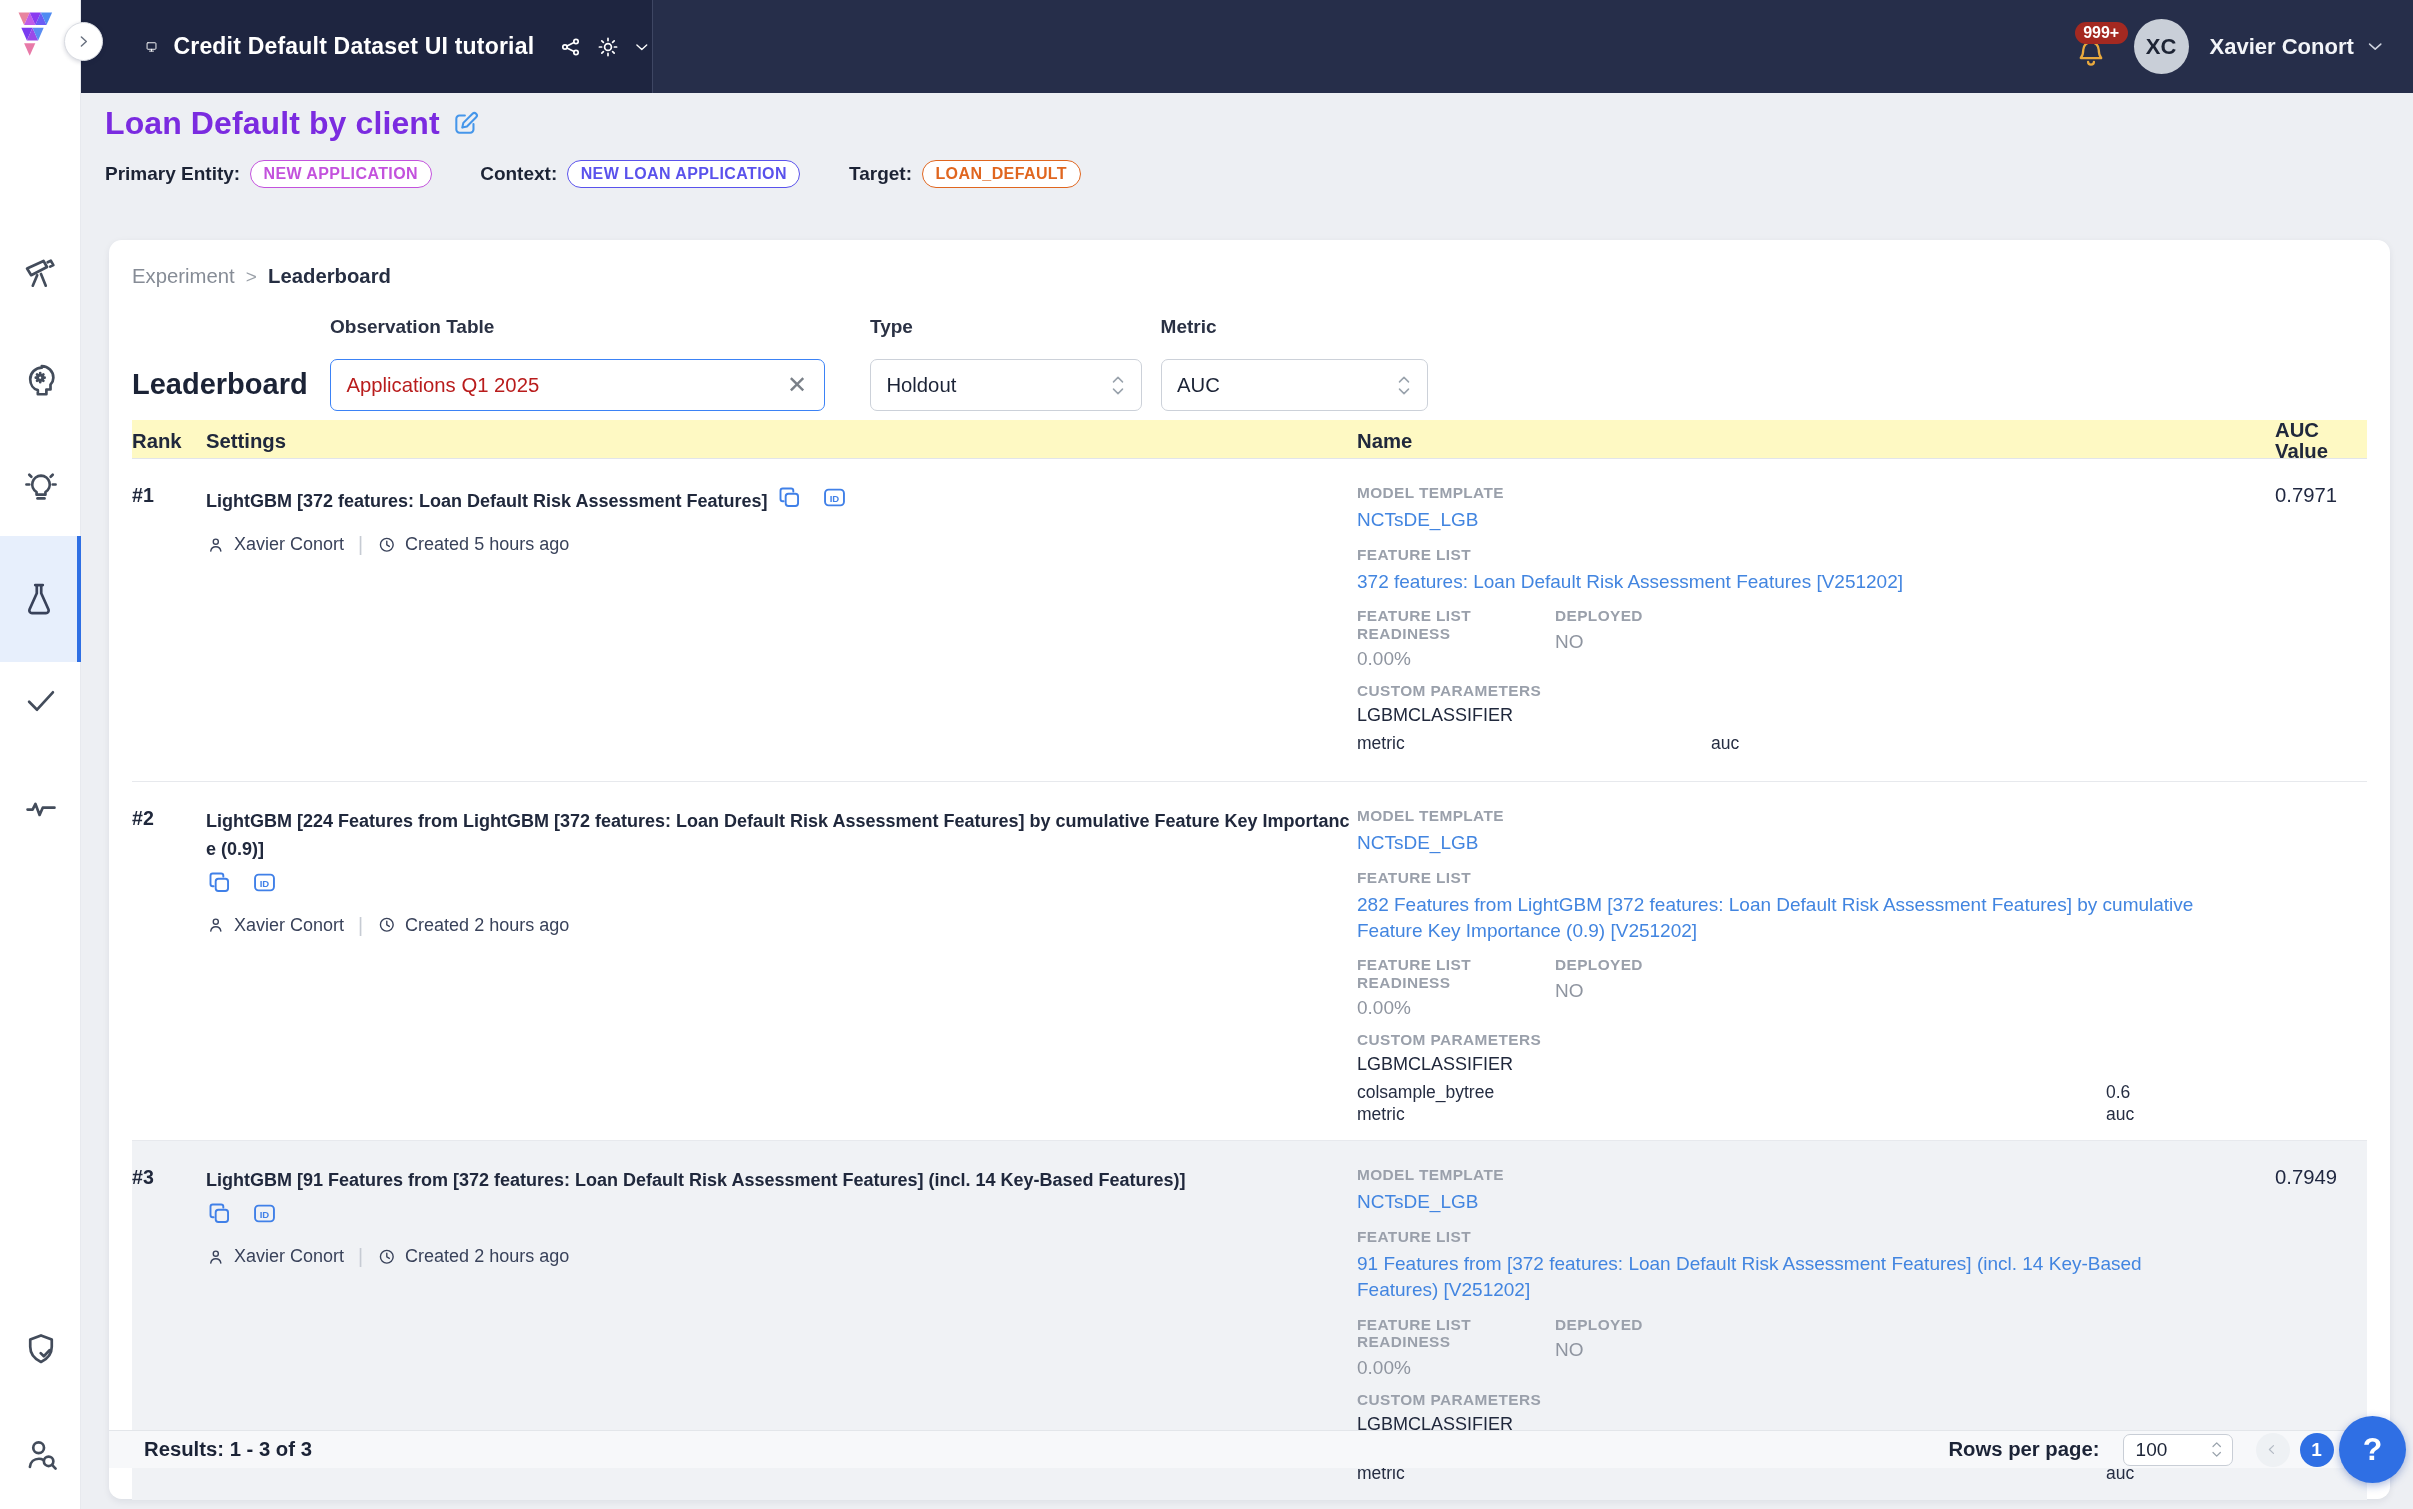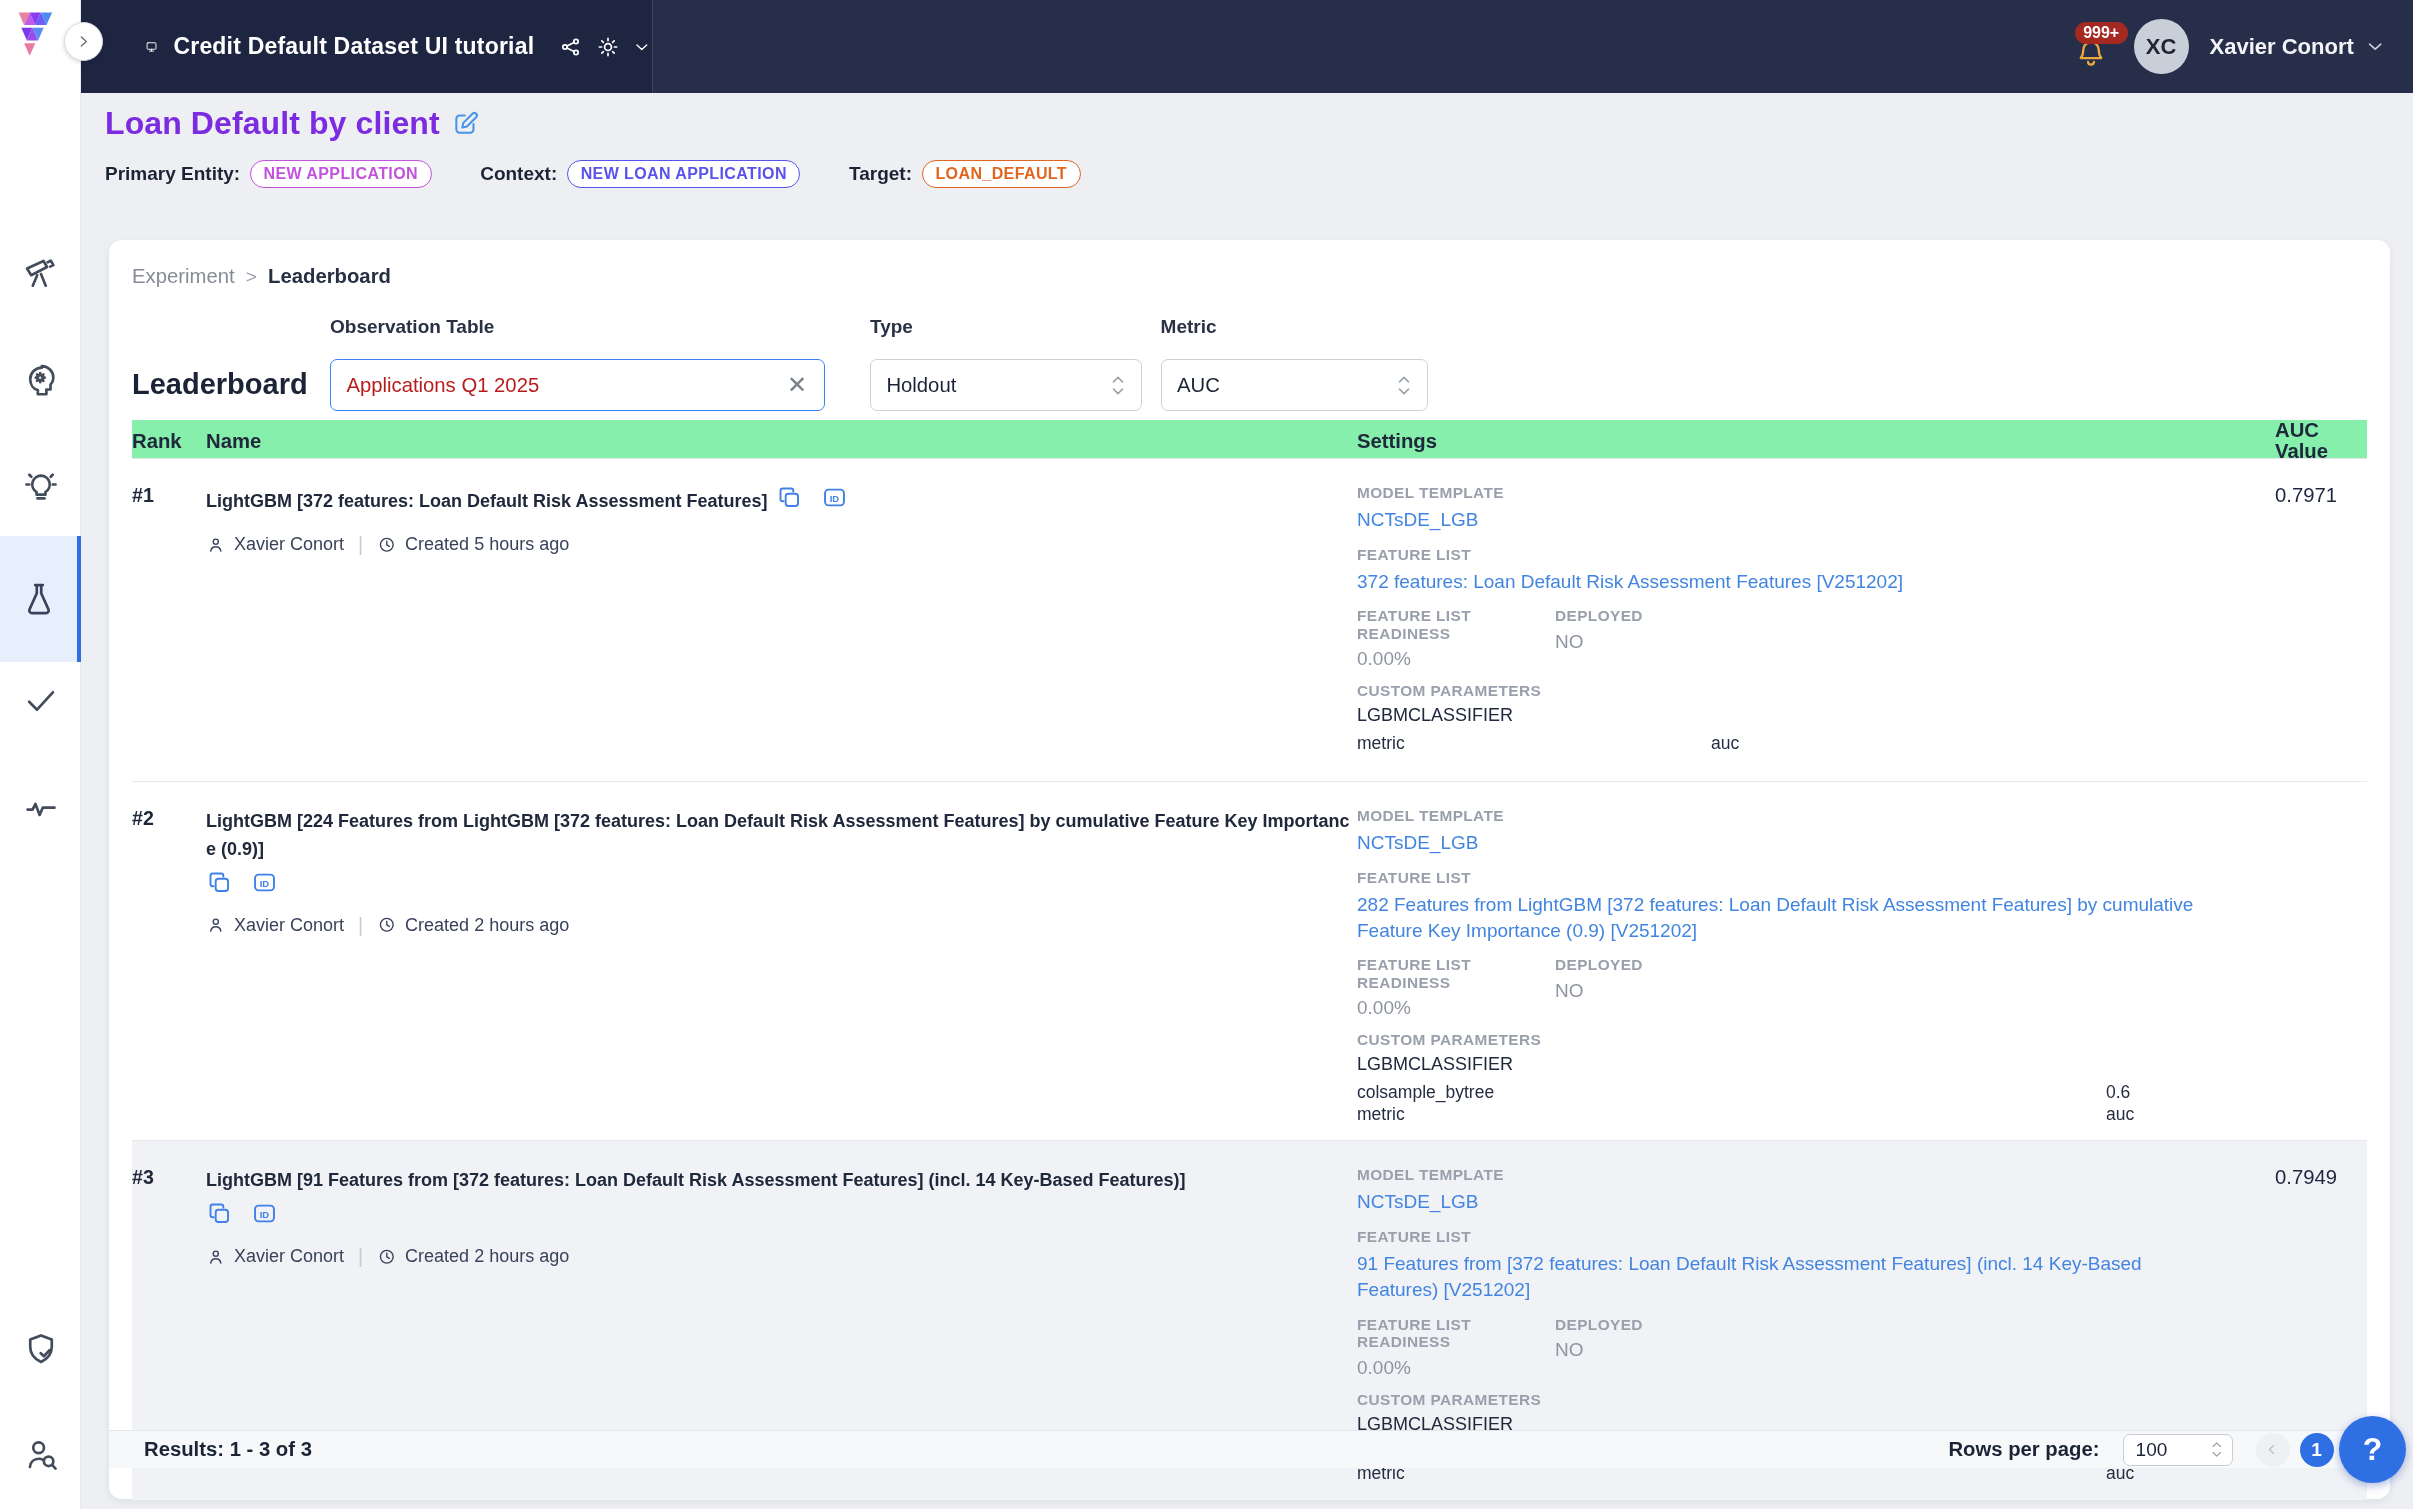--- a/index.html
+++ b/index.html
@@ -61,21 +61,21 @@
   .obs-input { flex:1; border:none; outline:none; font-family:"Liberation Sans",sans-serif; font-size:20.3px; color:#b91c1c; background:transparent; }
   .x-ic { color:#7a8088; font-size:24px; cursor:pointer; padding:0 2.8px; }
   .select { padding:0 14px 0 15.4px; justify-content:space-between; cursor:pointer; }
   .sel-type { width:271px; margin-left:45px; }
   .sel-metric { width:267px; margin-left:19.6px; }
   .updown { width:18px; height:31px; color:#9aa3ad; }
 
   
   .table { position:absolute; left:23px; right:23px; top:180px; bottom:69px; display:flex; flex-direction:column; }
   .tgrid { display:grid; grid-template-columns:74px 1151px 918px 1fr; }
-  .thead { background:#86efac; border-bottom:0.7px solid #e2e5ea; height:39px; align-items:center; font-size:20.3px; font-weight:700; color:#20283c; flex:none; }
+  .thead { background:#fef9c3; border-bottom:0.7px solid #e2e5ea; height:39px; align-items:center; font-size:20.3px; font-weight:700; color:#20283c; flex:none; }
   .th-auc { line-height:21px; padding-right:4.2px; }
   .trow { padding-top:25px; padding-bottom:15.4px; }
   .trow + .trow { border-top:0.7px solid #e7e9ed; }
   .row-1 { min-height:322px; flex:none; }
   .row-2 { min-height:329px; flex:none; }
   .row-3 { flex:1; background:#f0f2f5; }
   .rank { font-size:19.6px; font-weight:700; color:#20283c; }
   .name-cell { padding-right:7px; }
   .mname { font-size:18px; font-weight:700; color:#20283c; line-height:28px; word-break:break-all; }
   .name-icons { display:inline-flex; gap:18px; vertical-align:-4.2px; margin-left:8.4px; color:#4080e8; }
@@ -283,22 +283,22 @@
               <path d="m5 13 5-5 5 5"></path>
               <path d="m5 21 5 5 5-5"></path>
             </svg>
         </div>
       </div>
     </div>
 
     <div class="table">
       <div class="tgrid thead">
         <div>Rank</div>
+        <div>Settings</div>
         <div>Name</div>
-        <div>Settings</div>
         <div class="th-auc">AUC Value</div>
       </div>
 
       <div class="tgrid trow row-1">
         <div class="rank">#1</div>
         <div class="name-cell">
           <span class="mname">LightGBM [372 features: Loan Default Risk Assessment Features]</span><span class="name-icons">
               <svg class="ic" viewBox="0 0 24 24">
                 <rect x="8.6" y="8.6" width="11" height="11" rx="2.4"></rect>
                 <path d="M6.8 15.4H6a2 2 0 0 1-2-2V6a2 2 0 0 1 2-2h7.4a2 2 0 0 1 2 2v.8"></path>

